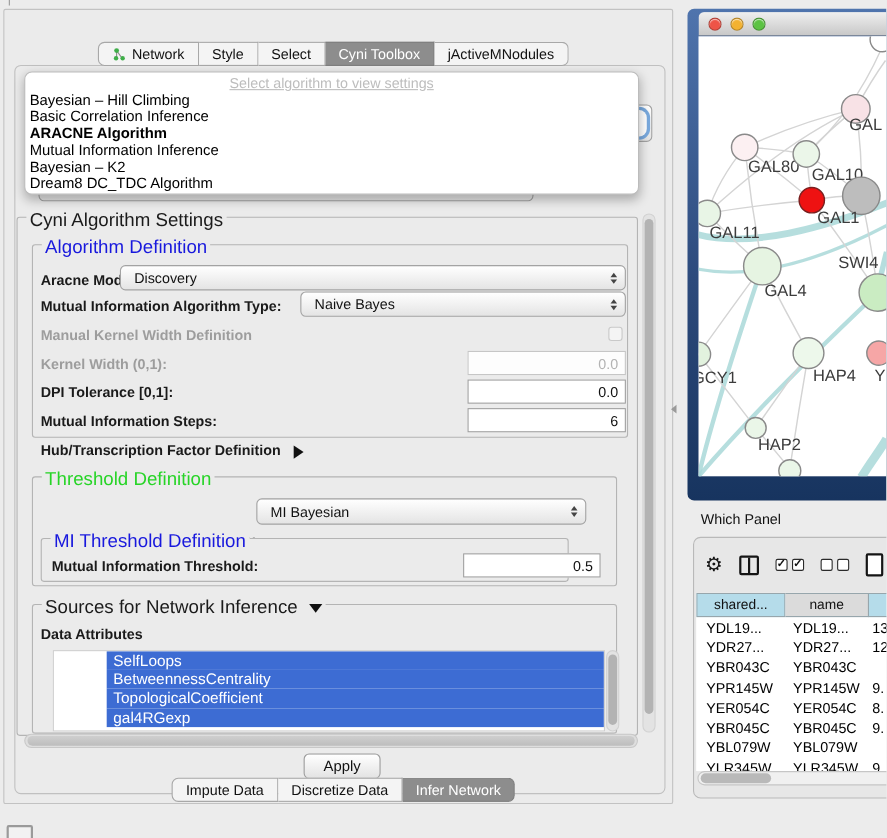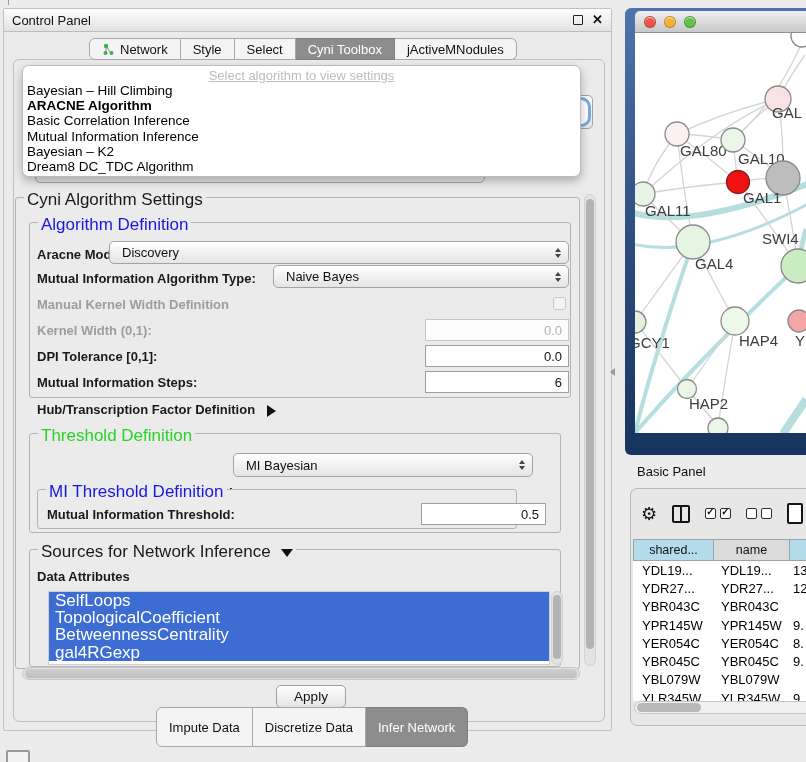--- a/index.html
+++ b/index.html
@@ -65,33 +65,33 @@
   .tfield.dis { color:#b3b3b3; border-color:#c6c6c6; background:#fdfdfd; }
   .cbox { position:absolute; width:13px; height:13px; border:1px solid #c9c9c9; border-radius:3px; background:#f4f4f4; }
 
   .tri-right { display:inline-block; width:0; height:0; border-top:6px solid transparent;
          border-bottom:6px solid transparent; border-left:9px solid #111; vertical-align:middle; }
   .tri-down { display:inline-block; width:0; height:0; border-left:6px solid transparent;
          border-right:6px solid transparent; border-top:8px solid #111; vertical-align:middle; }
 
   .attr-list { position:absolute; left:44px; top:582px; width:502px; height:74px; background:#fff;
          border:1px solid #cfcfcf; overflow:hidden; }
-  .attr-item { background:#3d6cd3; color:#fff; font-size:17px; height:17.2px; line-height:17.2px;
-         padding-left:6px; white-space:nowrap; }
+  .attr-item { background:#3d6cd3; color:#fff; font-size:14px; height:17.2px; line-height:17.2px;
+         padding-left:6px; white-space:nowrap;margin-left:48px; }
 
   .vscroll { position:absolute; width:12px; border-radius:6px; background:#e3e3e3; border:1px solid #d2d2d2; }
   .vthumb { position:absolute; left:1px; width:8px; border-radius:5px; background:#b3b3b3; }
   .hscroll { position:absolute; height:13px; border-radius:7px; background:#dedede; border:1px solid #c8c8c8; }
   .hthumb { position:absolute; top:1px; height:9px; border-radius:5px; background:linear-gradient(#cfcfcf,#bdbdbd); }
 
   .apply-btn { position:absolute; left:272px; top:676px; width:70px; height:23px;
          background:linear-gradient(#ffffff,#e3e3e3); border:1px solid #9d9d9d; border-radius:5px;
          font-size:13.5px; color:#111; display:flex; align-items:center; justify-content:center; }
 
-  .bottom-tabbar { position:absolute; left:152px; top:698px; height:40px; display:flex; z-index:5; }
+  .bottom-tabbar { position:absolute; left:152px; top:698px; height:22px; display:flex; z-index:5; }
 
   .splitter-arrow { position:absolute; left:610px; top:368px; width:0; height:0;
          border-top:4px solid transparent; border-bottom:4px solid transparent; border-right:5px solid #9a9a9a; }
 
   
   .netwin { position:absolute; left:625px; top:8px; width:181px; height:447px;
          background:linear-gradient(180deg,#4f74ad 0%,#2c4a7c 55%,#17345f 100%); border-radius:6px 0 0 6px; }
   .net-titlebar { position:absolute; left:10px; top:3px; right:0; height:22px;
          background:linear-gradient(#efefef,#c8c8c8); border-bottom:1px solid #8f8f8f; border-radius:5px 0 0 0;
          display:flex; align-items:center; padding-left:9px; gap:8px; }
@@ -137,27 +137,20 @@
          border:2px solid #9a9a9a; background:#f2f2f2; border-radius:2px; }
   .edge-tick { position:absolute; left:8px; top:0; width:1px; height:5px; background:#9a9a9a; }
 </style>
 </head>
 <body>
 
 <div class="stage">
   <div class="edge-tick"></div>
 
   <div class="cpanel">
-    <div class="cp-titlebar">
-      <span class="cp-title">Control Panel</span>
-      <span class="cp-winbtns">
-        <span class="float-ic"></span>
-        <span class="close-ic">✕</span>
-      </span>
-    </div>
 
     <div class="tabbar">
       <div class="tab first">
         <svg width="13" height="13" viewBox="0 0 13 13">
           <line x1="4" y1="3" x2="9" y2="10" stroke="#8a8a8a" stroke-width="1"></line>
           <line x1="4" y1="3" x2="4" y2="10" stroke="#8a8a8a" stroke-width="1"></line>
           <circle cx="4" cy="3" r="2.2" fill="#3fae49"></circle>
           <circle cx="3.5" cy="10" r="2" fill="#3fae49"></circle>
           <circle cx="9.5" cy="10" r="2" fill="#3fae49"></circle>
         </svg>
@@ -185,22 +178,22 @@
         <span class="arr-dn"></span>
       </span>
     </div>
     <div class="combo combo-hiddenB">
       <span class="val">gal-filtered sif default node</span>
     </div>
 
     <div class="dropdown">
       <div class="dd-head">Select algorithm to view settings</div>
       <div class="dd-item">Bayesian – Hill Climbing</div>
+      <div class="dd-item">Basic Correlation Inference</div>
       <div class="dd-item bold">ARACNE Algorithm</div>
-      <div class="dd-item">Basic Correlation Inference</div>
       <div class="dd-item">Mutual Information Inference</div>
       <div class="dd-item">Bayesian – K2</div>
       <div class="dd-item">Dream8 DC_TDC Algorithm</div>
     </div>
 
     <div class="grp" style="left:11px; top:188px; width:565px; height:472px;">
       <span class="legend">Cyni Algorithm Settings</span>
     </div>
     <div class="vscroll" style="left:580px; top:185px; height:472px;">
       <div class="vthumb" style="top:4px; height:450px;"></div>
@@ -258,22 +251,22 @@
 
     <div class="grp" style="left:25px; top:540px; width:532px; height:118px;">
       <span class="legend">
         <span>Sources for Network Inference</span>
         <span class="tri-down" style="margin-left:6px;"></span>
       </span>
     </div>
     <div class="lbl" style="left:33px; top:560px;">Data Attributes</div>
     <div class="attr-list">
       <div class="attr-item">SelfLoops</div>
+      <div class="attr-item">BetweennessCentrality</div>
       <div class="attr-item">TopologicalCoefficient</div>
-      <div class="attr-item">BetweennessCentrality</div>
       <div class="attr-item">gal4RGexp</div>
     </div>
     <div class="vscroll" style="left:547px; top:582px; height:74px;">
       <div class="vthumb" style="top:3px; height:64px;"></div>
     </div>
     <div class="hscroll" style="left:18px; top:658px; width:558px;">
       <div class="hthumb" style="left:2px; width:552px;"></div>
     </div>
 
     <button class="apply-btn">Apply</button>
@@ -355,21 +348,21 @@
           <text x="104" y="313" class="nlabel">HAP4</text>
           <circle cx="164" cy="288" r="11" class="node" style="fill: rgb(246, 166, 166);"></circle>
           <text x="160" y="313" class="nlabel">Y</text>
           <circle cx="52" cy="356" r="9.5" class="node" style="fill: rgb(234, 246, 232);"></circle>
           <text x="54" y="376" class="nlabel">HAP2</text>
           <circle cx="83" cy="395" r="10" class="node" style="fill: rgb(234, 246, 232);"></circle>
         </svg>
     </div>
   </div>
 
-  <div class="tp-title">Basic Panel</div>
+  <div class="tp-title">Which Panel</div>
   <div class="tpanel">
     <div class="tp-toolbar">
       <span class="gear-g">⚙</span>
       <span class="cols-ic"></span>
       <span class="cb-pair">
         <span class="mini-cb checked"></span>
         <span class="mini-cb checked"></span>
       </span>
       <span class="cb-pair">
         <span class="mini-cb"></span>

